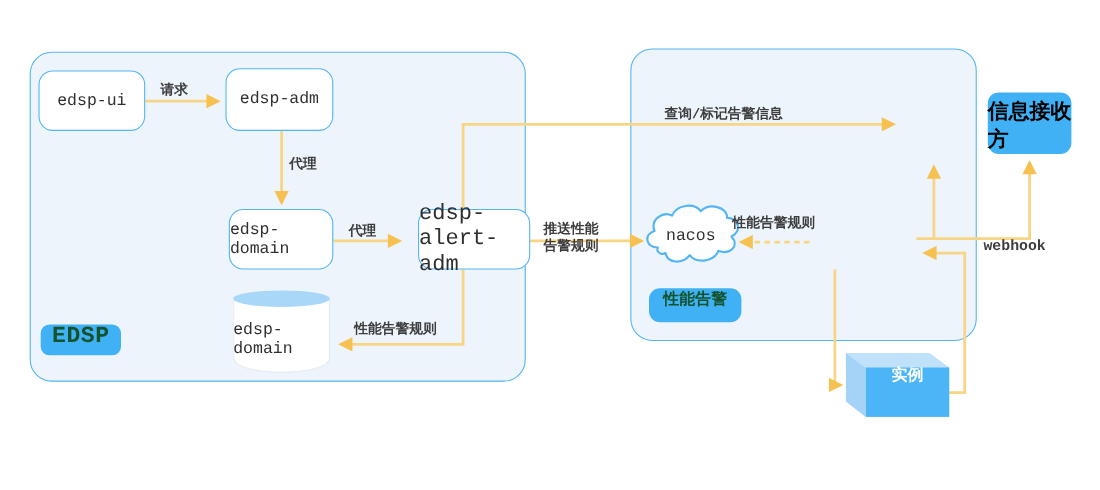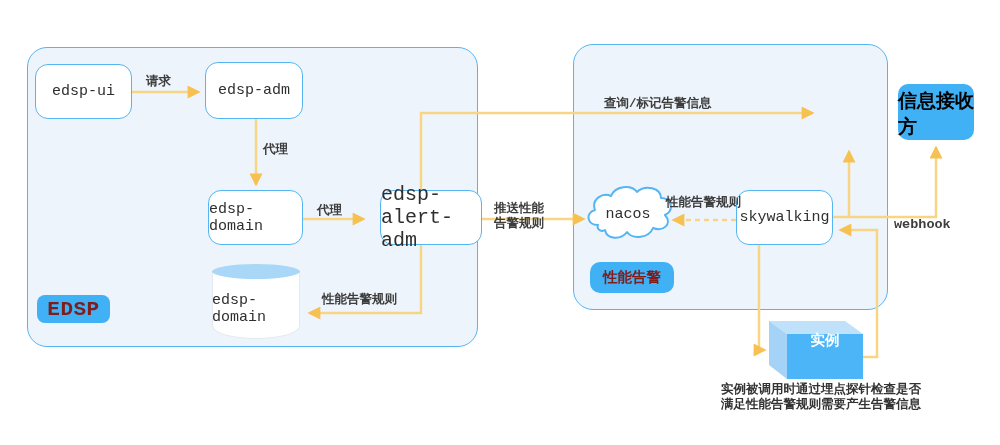--- a/index.html
+++ b/index.html
@@ -17,22 +17,22 @@
     position:absolute;background:#fff;border:1.6px solid var(--node-border);
     border-radius:13px;box-sizing:border-box;display:flex;align-items:center;justify-content:center;
     font-size:15px;color:var(--node-text);z-index:4;
   }
   .n-edsp-ui{left:35px;top:52px;width:97px;height:55px;}
   .n-edsp-adm{left:205px;top:50px;width:98px;height:57px;}
   .n-edsp-domain{left:208px;top:178px;width:95px;height:55px;}
   .n-edsp-alert-adm{left:380px;top:178px;width:102px;height:55px;font-size:20px;}
   .n-skywalking{left:736px;top:178px;width:97px;height:55px;}
   .badge{
-    position:absolute;background:var(--accent-blue);color:#7f1d1d;font-weight:bold;
-    display:flex;align-items:center;justify-content:center;border-radius:8px;z-index:4;
+    position:absolute;background:var(--accent-blue);color:#14532d;font-weight:bold;
+    display:flex;justify-content:center;border-radius:8px;z-index:4;
   }
   .b-edsp{left:37px;top:283px;width:73px;height:28px;font-size:21px;letter-spacing:.5px;}
   .b-perf{left:590px;top:250px;width:84px;height:31px;font-size:14.5px;border-radius:10px;}
   .receiver{
     position:absolute;left:898px;top:72px;width:76px;height:56px;background:var(--accent-blue);
     border-radius:10px;color:#000000;font-weight:bold;font-size:19px;display:flex;
     align-items:flex-end;justify-content:center;z-index:4;
   }
   .cylinder{position:absolute;z-index:4;}
   .cyl-db{left:212px;top:252px;width:88px;height:75px;}
@@ -117,40 +117,33 @@
     <div class="cyl-label">edsp-domain</div>
   </div>
   <div class="badge b-edsp">
     <span>EDSP</span>
   </div>
 
   <svg class="shape-svg" style="left:583px;top:170px;" width="90" height="64" viewBox="0 0 90 64">
     <path d="M 15,43 C 4,43 2,31 12,28 C 8,17 20,10 28,14 C 32,4 48,2 54,10 C 62,2 78,6 78,16 C 88,16 92,28 82,33 C 90,42 80,50 70,46 C 66,56 50,58 44,50 C 38,58 24,58 22,48 C 19,50 13,48 15,43 Z" fill="#ffffff" style="stroke:var(--node-border)" stroke-width="2" stroke-linejoin="round"></path>
     <text x="45" y="36" text-anchor="middle" font-size="15" style="fill:var(--node-text)">nacos</text>
   </svg>
-  <div class="node n-skywalking">
-    <span>skywalking</span>
-  </div>
   <div class="badge b-perf">
     <span>性能告警</span>
   </div>
 
   <div class="receiver">
     <span>信息接收方</span>
   </div>
   <svg class="shape-svg" style="left:766px;top:306px;" width="100" height="62" viewBox="0 0 100 62">
     <polygon points="3,3 79,3 97,16 21,16" style="fill:var(--cube-top)"></polygon>
     <polygon points="3,3 21,16 21,61 3,47" style="fill:var(--cube-side)"></polygon>
     <rect x="21" y="16" width="76" height="45" style="fill:var(--cube-front)"></rect>
   </svg>
   <div class="cube-label">实例</div>
-  <div class="caption">
-    <div>实例被调用时通过埋点探针检查是否</div>
-    <div>满足性能告警规则需要产生告警信息</div>
-  </div>
 
   <div class="edge-label" style="left:146px;top:63px;">请求</div>
   <div class="edge-label" style="left:263px;top:131px;">代理</div>
   <div class="edge-label" style="left:317px;top:192px;">代理</div>
   <div class="edge-label" style="left:322px;top:281px;">性能告警规则</div>
   <div class="edge-label" style="left:604px;top:85px;">查询/标记告警信息</div>
   <div class="edge-label" style="left:494px;top:190px;">
     <div>推送性能</div>
     <div>告警规则</div>
   </div>

